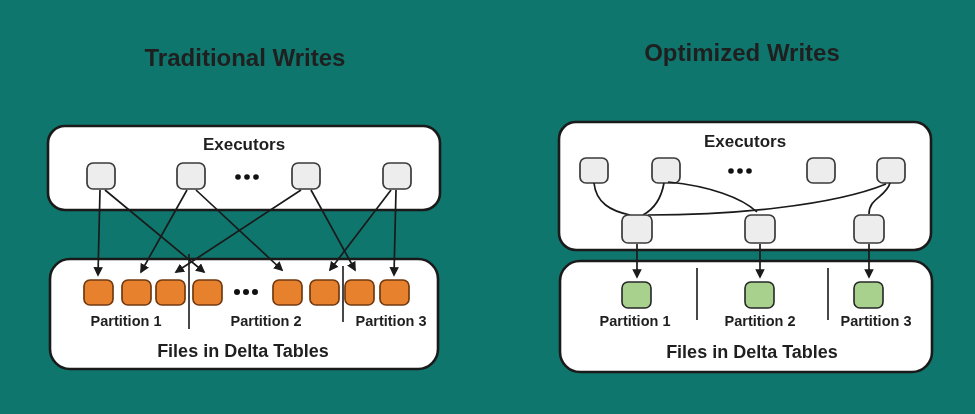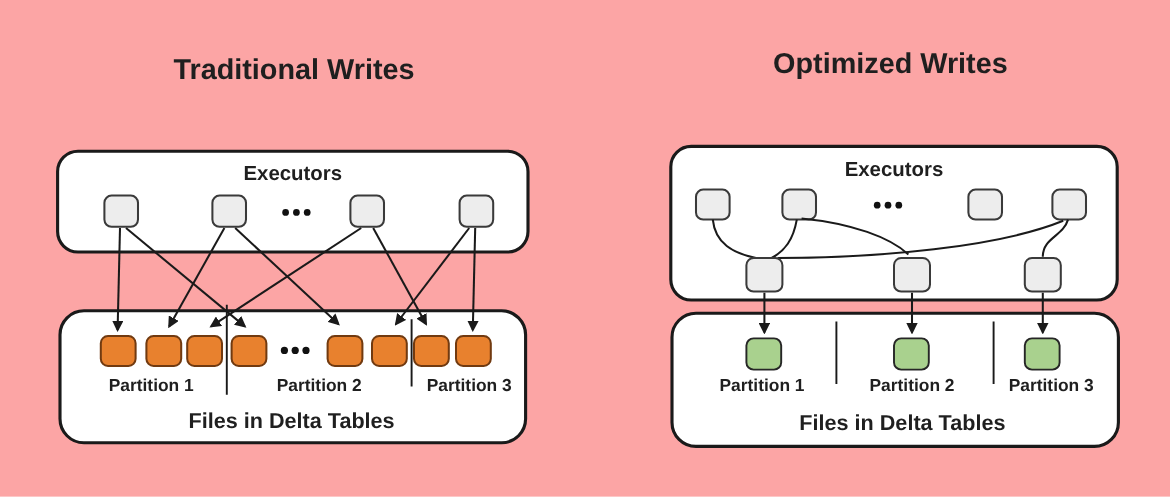--- a/index.html
+++ b/index.html
@@ -1,20 +1,20 @@
 <!DOCTYPE html>
 <html><head>
 <meta charset="utf-8">
 <style>
   html, body { margin: 0; padding: 0; background: #ffffff; }
   .stage {
     position: relative;
     width: 975px;
     height: 414px;
-    background: #fca5a5;
+    background: #0f766e;
     font-family: "Liberation Sans", sans-serif;
     overflow: hidden;
   }
   .stage svg { position: absolute; left: 0; top: 0; }
   text {
     fill: #1f1f1f;
     font-family: "Liberation Sans", sans-serif;
     text-anchor: middle;
   }
   .title-text   { font-size: 24px; font-weight: bold; }

